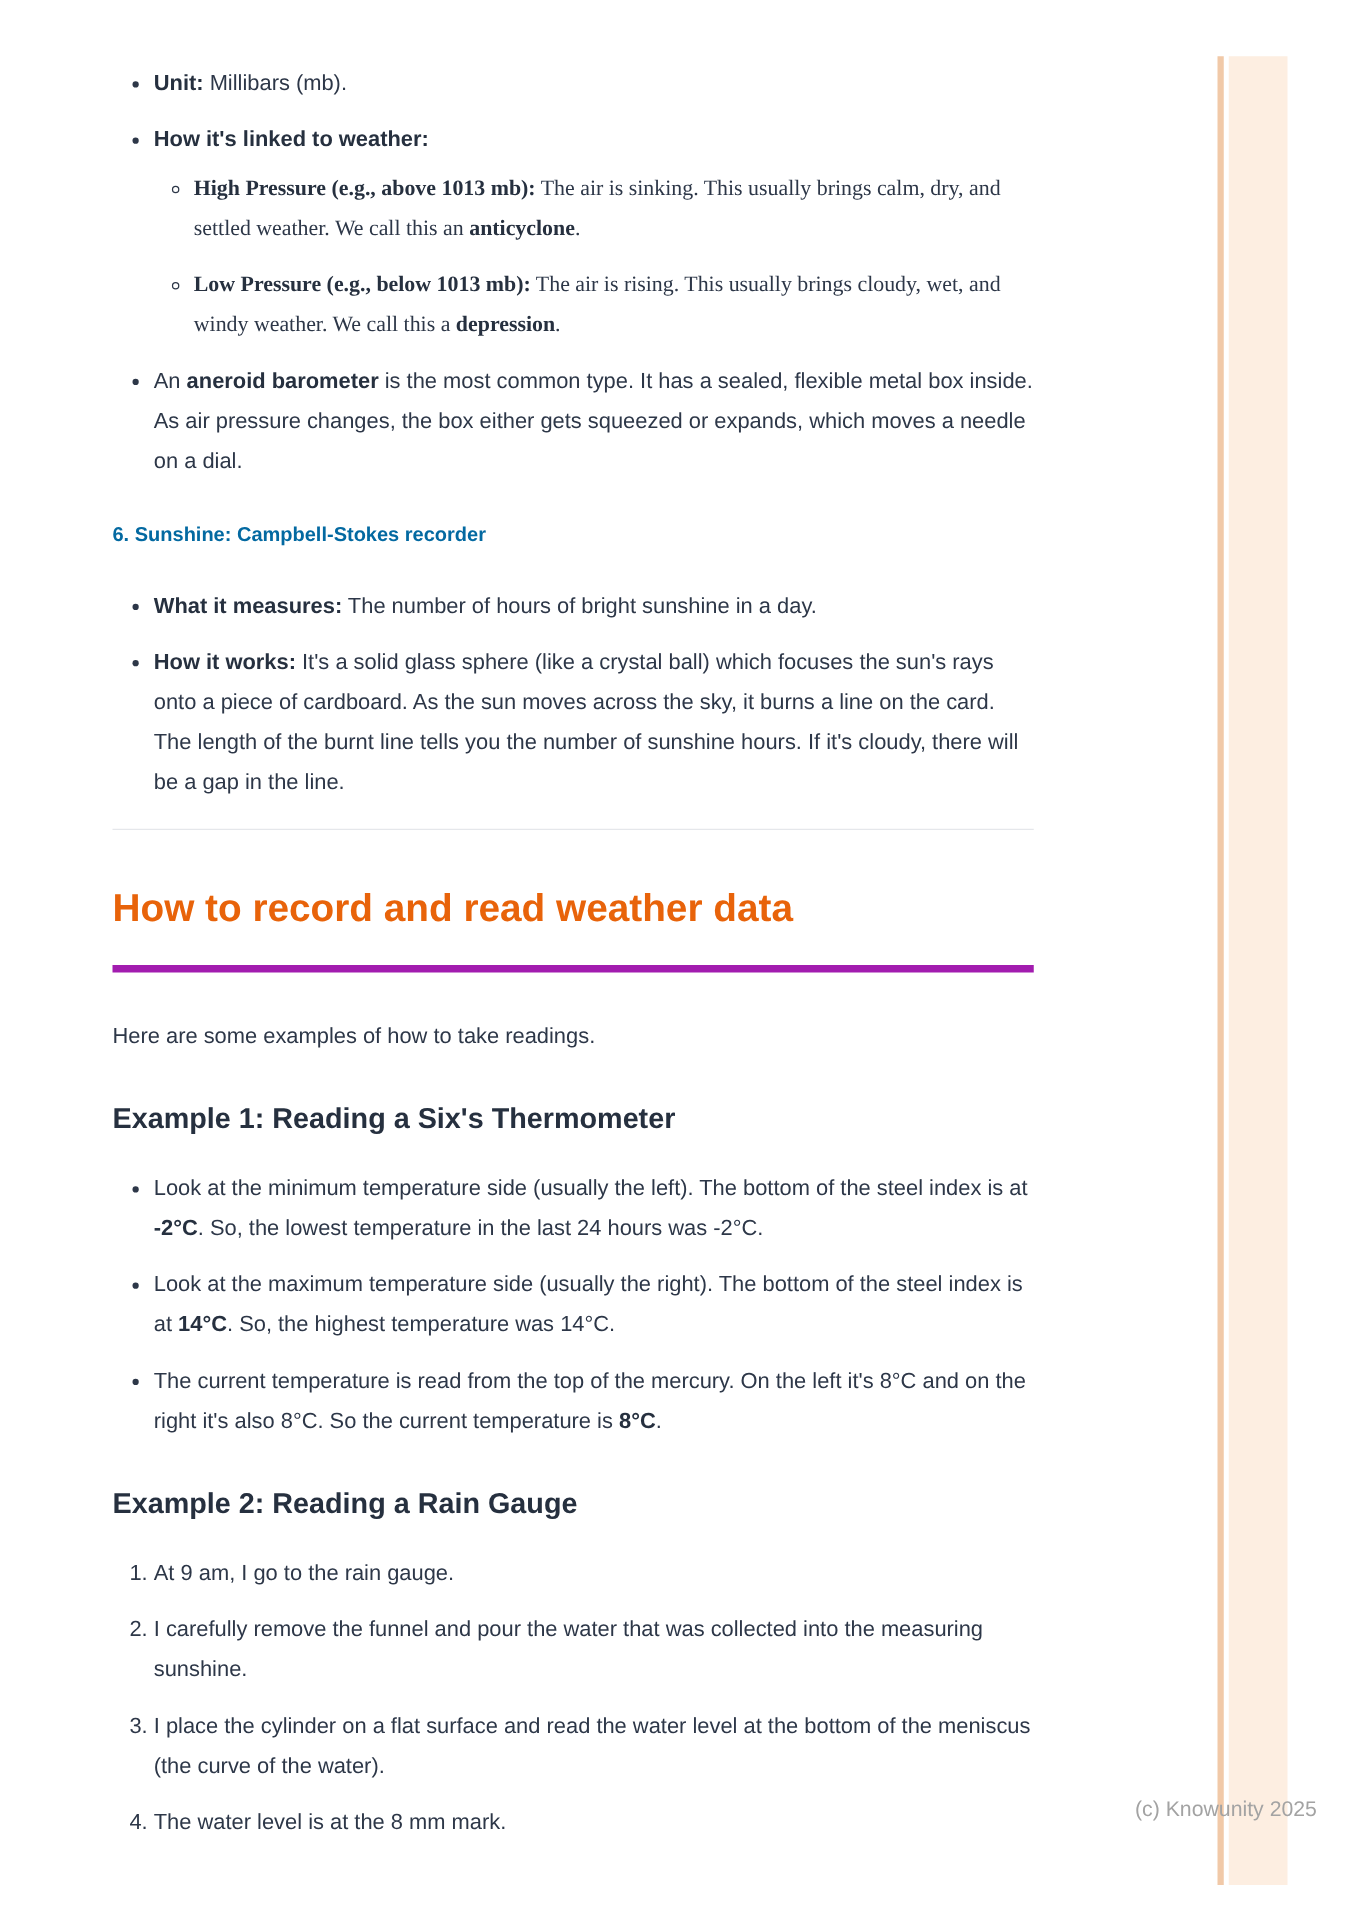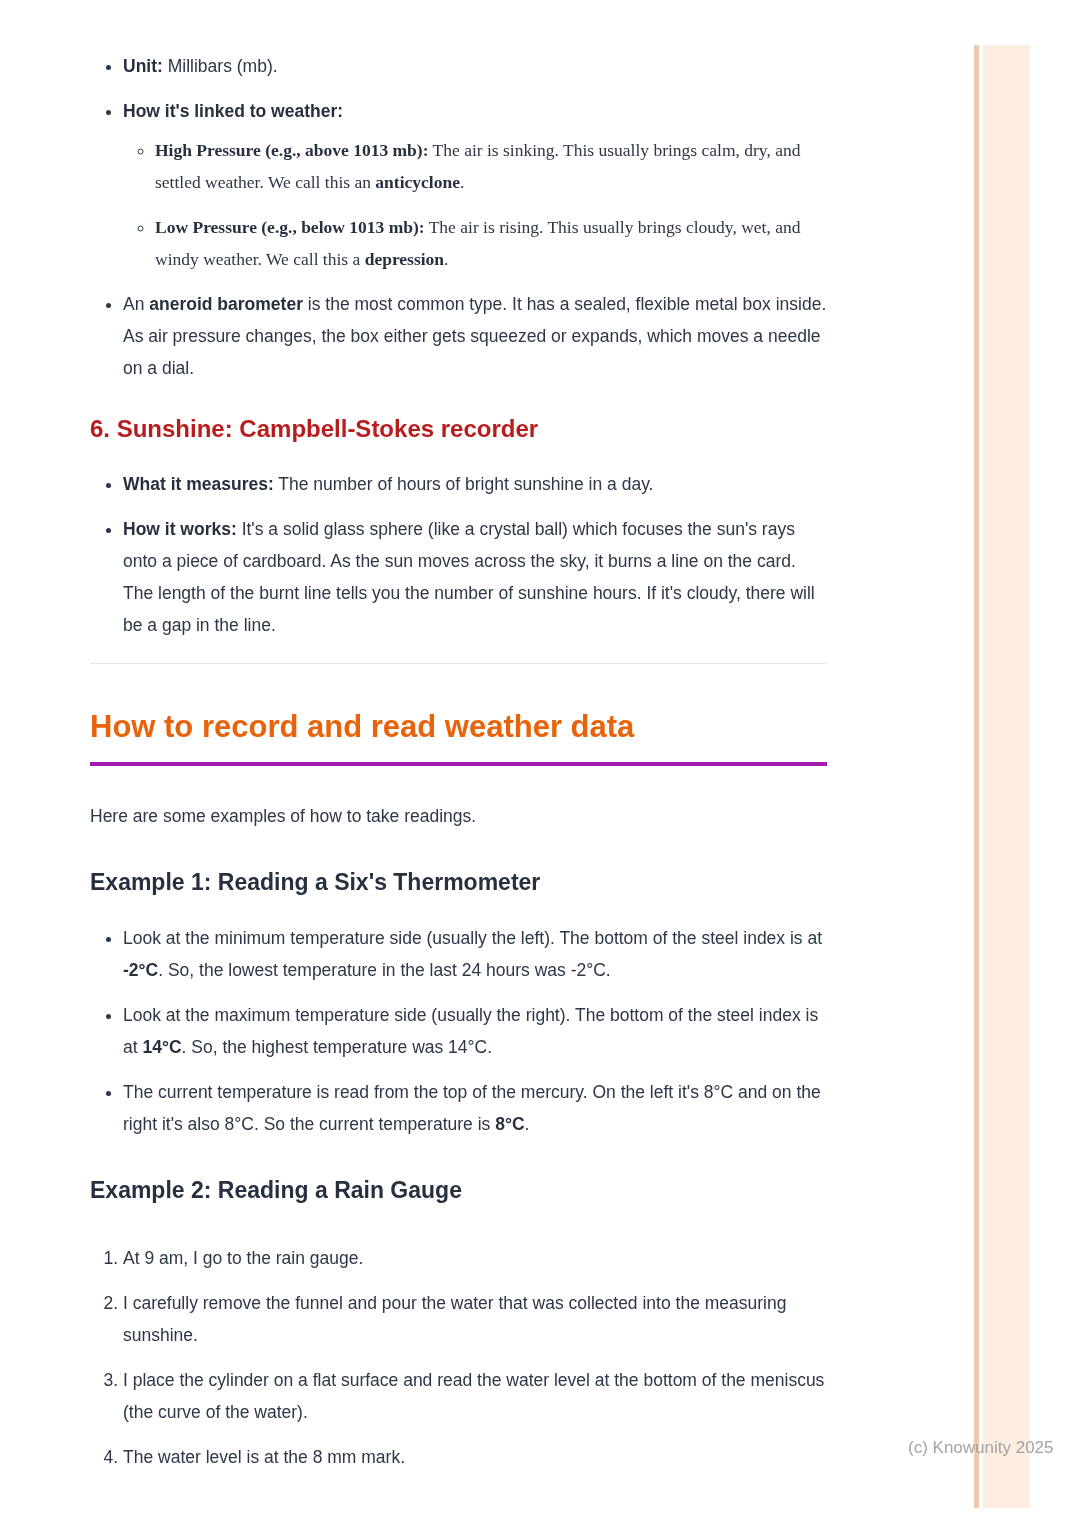--- a/index.html
+++ b/index.html
@@ -13,35 +13,35 @@
   .content {
     position:absolute; left:90px; top:50px; width:737px;
     font-size:17.5px; line-height:32px;
   }
   b { font-weight:700; color:#26303f; }
   ul.blist { list-style:disc; padding-left:33px; }
   ul.blist > li { margin-bottom:13px; }
   ul.sublist { list-style:circle; padding-left:32px; margin-top:7px;font-family:Liberation Serif, serif; }
   ul.sublist > li { margin-bottom:13px; }
   .section-heading {
-    color:#b91c1c; font-size:24px; line-height:30px; font-weight:700;
+    color:#0369a1; font-size:16px; line-height:30px; font-weight:700;
     margin:30px 0 24px 0;
   }
   .divider {
     border:none; border-top:1px solid #e5e7eb;
     margin:22px 0 0 0;
   }
   .main-heading {
     color:#e8630a; font-size:31px; line-height:38px; font-weight:700;
-    padding-bottom:16px; border-bottom:4px solid #a21caf;
+    padding-bottom:26px; border-bottom:6px solid #a21caf;
     margin:44px 0 0 0;
   }
   .intro { margin:34px 0 0 0; }
   .example-heading { font-size:23px; font-weight:700; color:#26303f; margin:34px 0 24px 0; }
-  ol.steps { list-style:decimal; padding-left:33px; margin-top:36px; }
+  ol.steps { list-style:decimal; padding-left:33px; margin-top:24px; }
   ol.steps > li { margin-bottom:13px; }
   .side-line {
     position:absolute; left:974px; top:45px; width:5px; height:1463px;
     background:#f1c9a8;
   }
   .side-band {
     position:absolute; left:983px; top:45px; width:47px; height:1463px;
     background:#fdeee1;
   }
   .footer {

